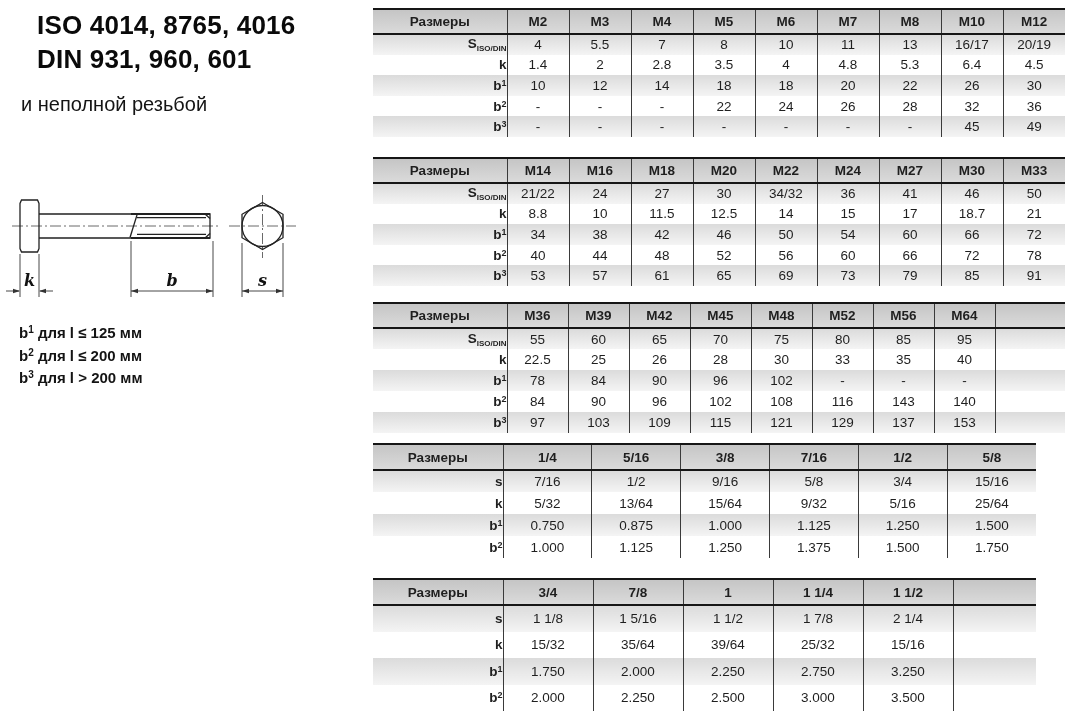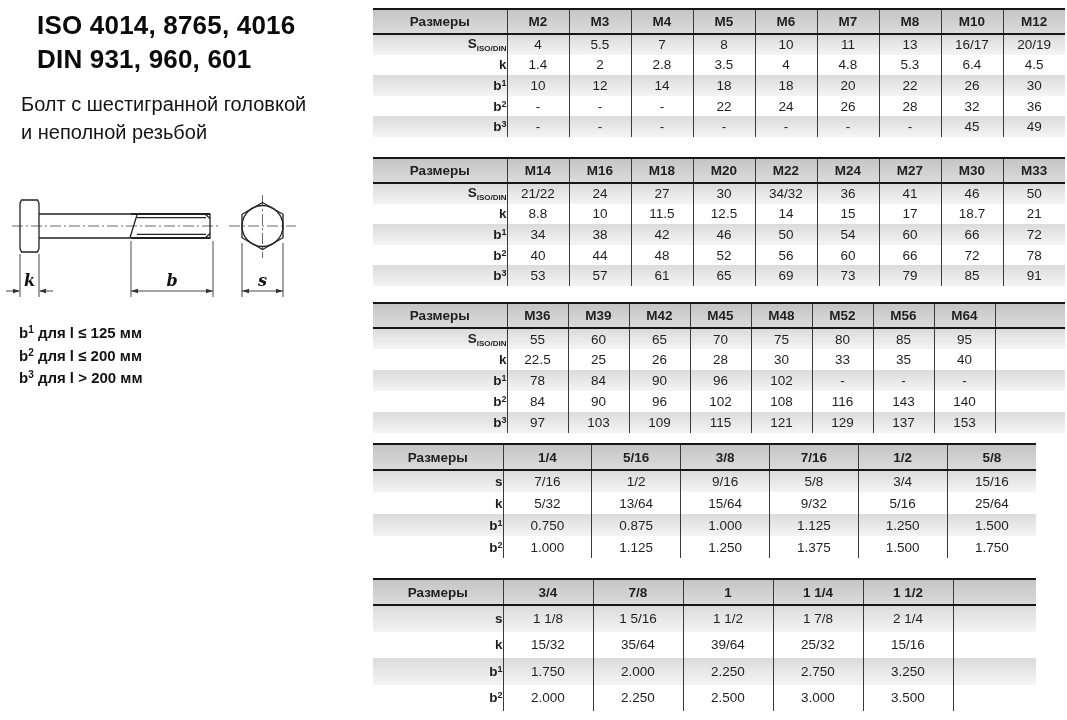--- a/index.html
+++ b/index.html
@@ -43,21 +43,20 @@
 <body>
 
 <div class="page">
 
   <div class="title">
     <div>ISO 4014, 8765, 4016</div>
     <div>DIN 931, 960, 601</div>
   </div>
 
   <div class="subtitle">
-    <div>Болт с шестигранной головкой</div>
     <div>и неполной резьбой</div>
   </div>
 
   <svg class="drawing" width="320" height="128" viewBox="0 0 320 128">
     <g>
 
       <line class="cl" x1="12" y1="38" x2="220" y2="38"></line>
 
       <path class="ln" d="M21.5,12 H37.5 L39,15.5 V60.5 L37.5,64 H21.5 L20,60.5 V15.5 Z"></path>
 

